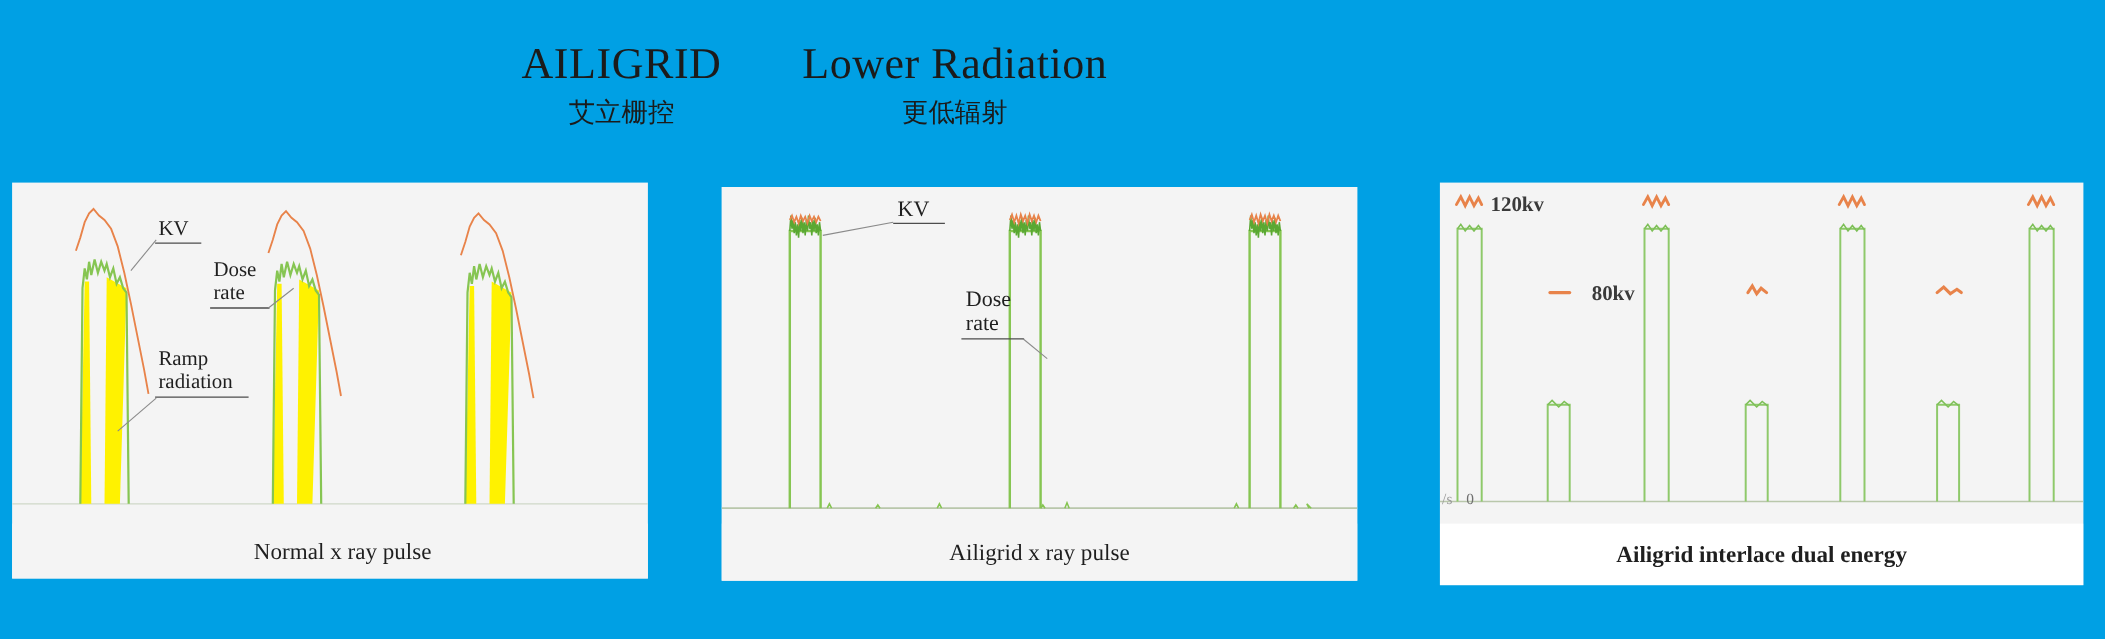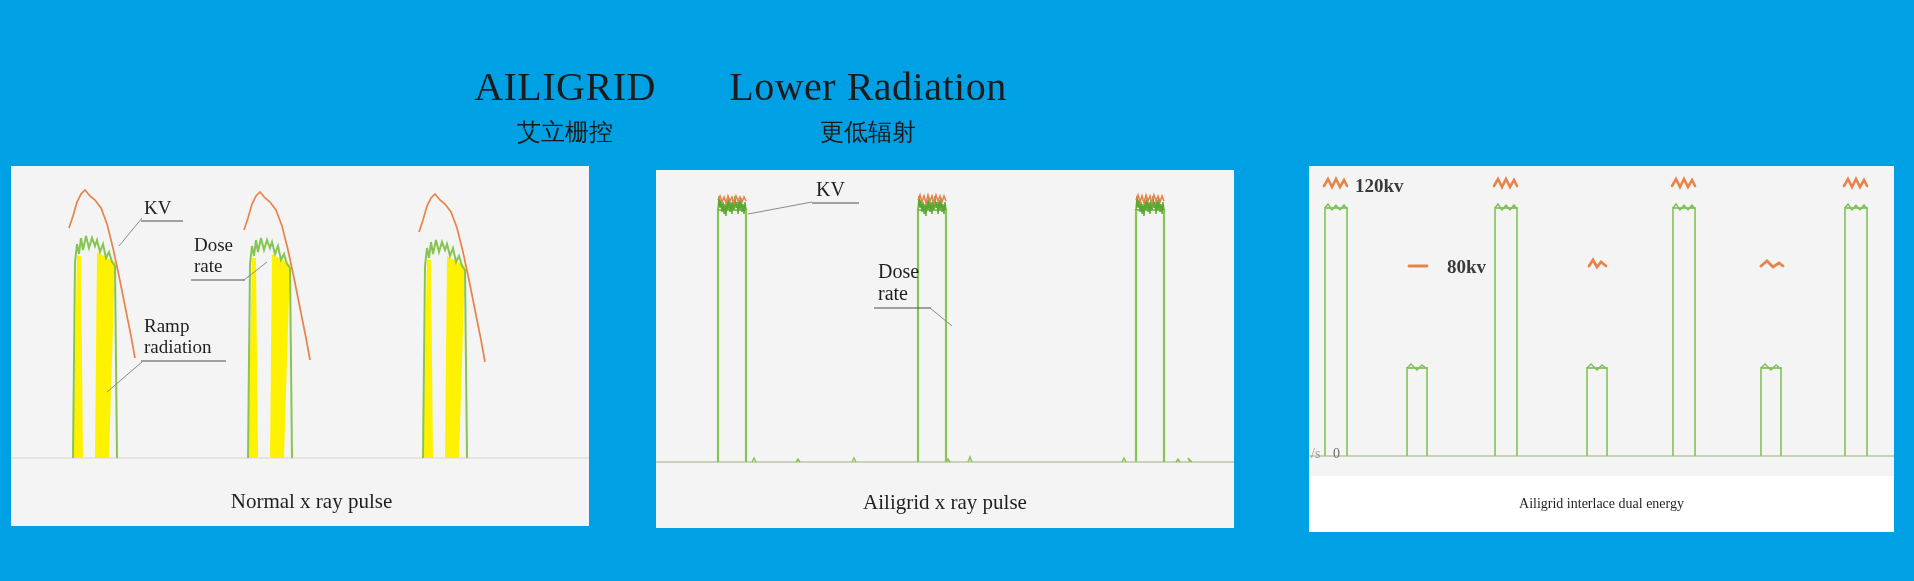--- a/index.html
+++ b/index.html
@@ -17,21 +17,20 @@
   #header {
     position: absolute;
     left: 0; top: 0;
     width: 1914px;
     height: 160px;
   }
   .hdr-group {
     position: absolute;
     text-align: center;
     color: #1b1b1b;
-    margin-top: 29px;
   }
   .hdr-en {
     font-family: "Liberation Serif", serif;
     font-size: 40px;
     line-height: 46px;
     white-space: nowrap;
     letter-spacing: .5px;
   }
   .hdr-cn {
     font-family: Liberation Sans, sans-serif;
@@ -76,21 +75,21 @@
   #panel1 .caption-strip { top: 310px; height: 50px; background: #f4f4f4; padding-left: 23px; }
   #panel2 .caption-strip { top: 306px; height: 52px; background: #f4f4f4; }
   #panel3 .caption-strip { top: 310px; height: 56px; background: #ffffff; }
 
   .caption {
     font-family: "Liberation Serif", serif;
     font-size: 21px;
     color: #1f1f1f;
     white-space: nowrap;
   }
-  .caption.bold { font-weight: normal; font-size: 14px; text-align: right; }
+  .caption.bold { font-weight: bold; font-size: 21px; text-align: right; }
 
   
 </style>
 </head>
 <body style="background: rgb(0, 160, 228);">
 
 <div id="header">
 
   <div class="hdr-group" id="hdr-g1">
     <div class="hdr-en">AILIGRID</div>

